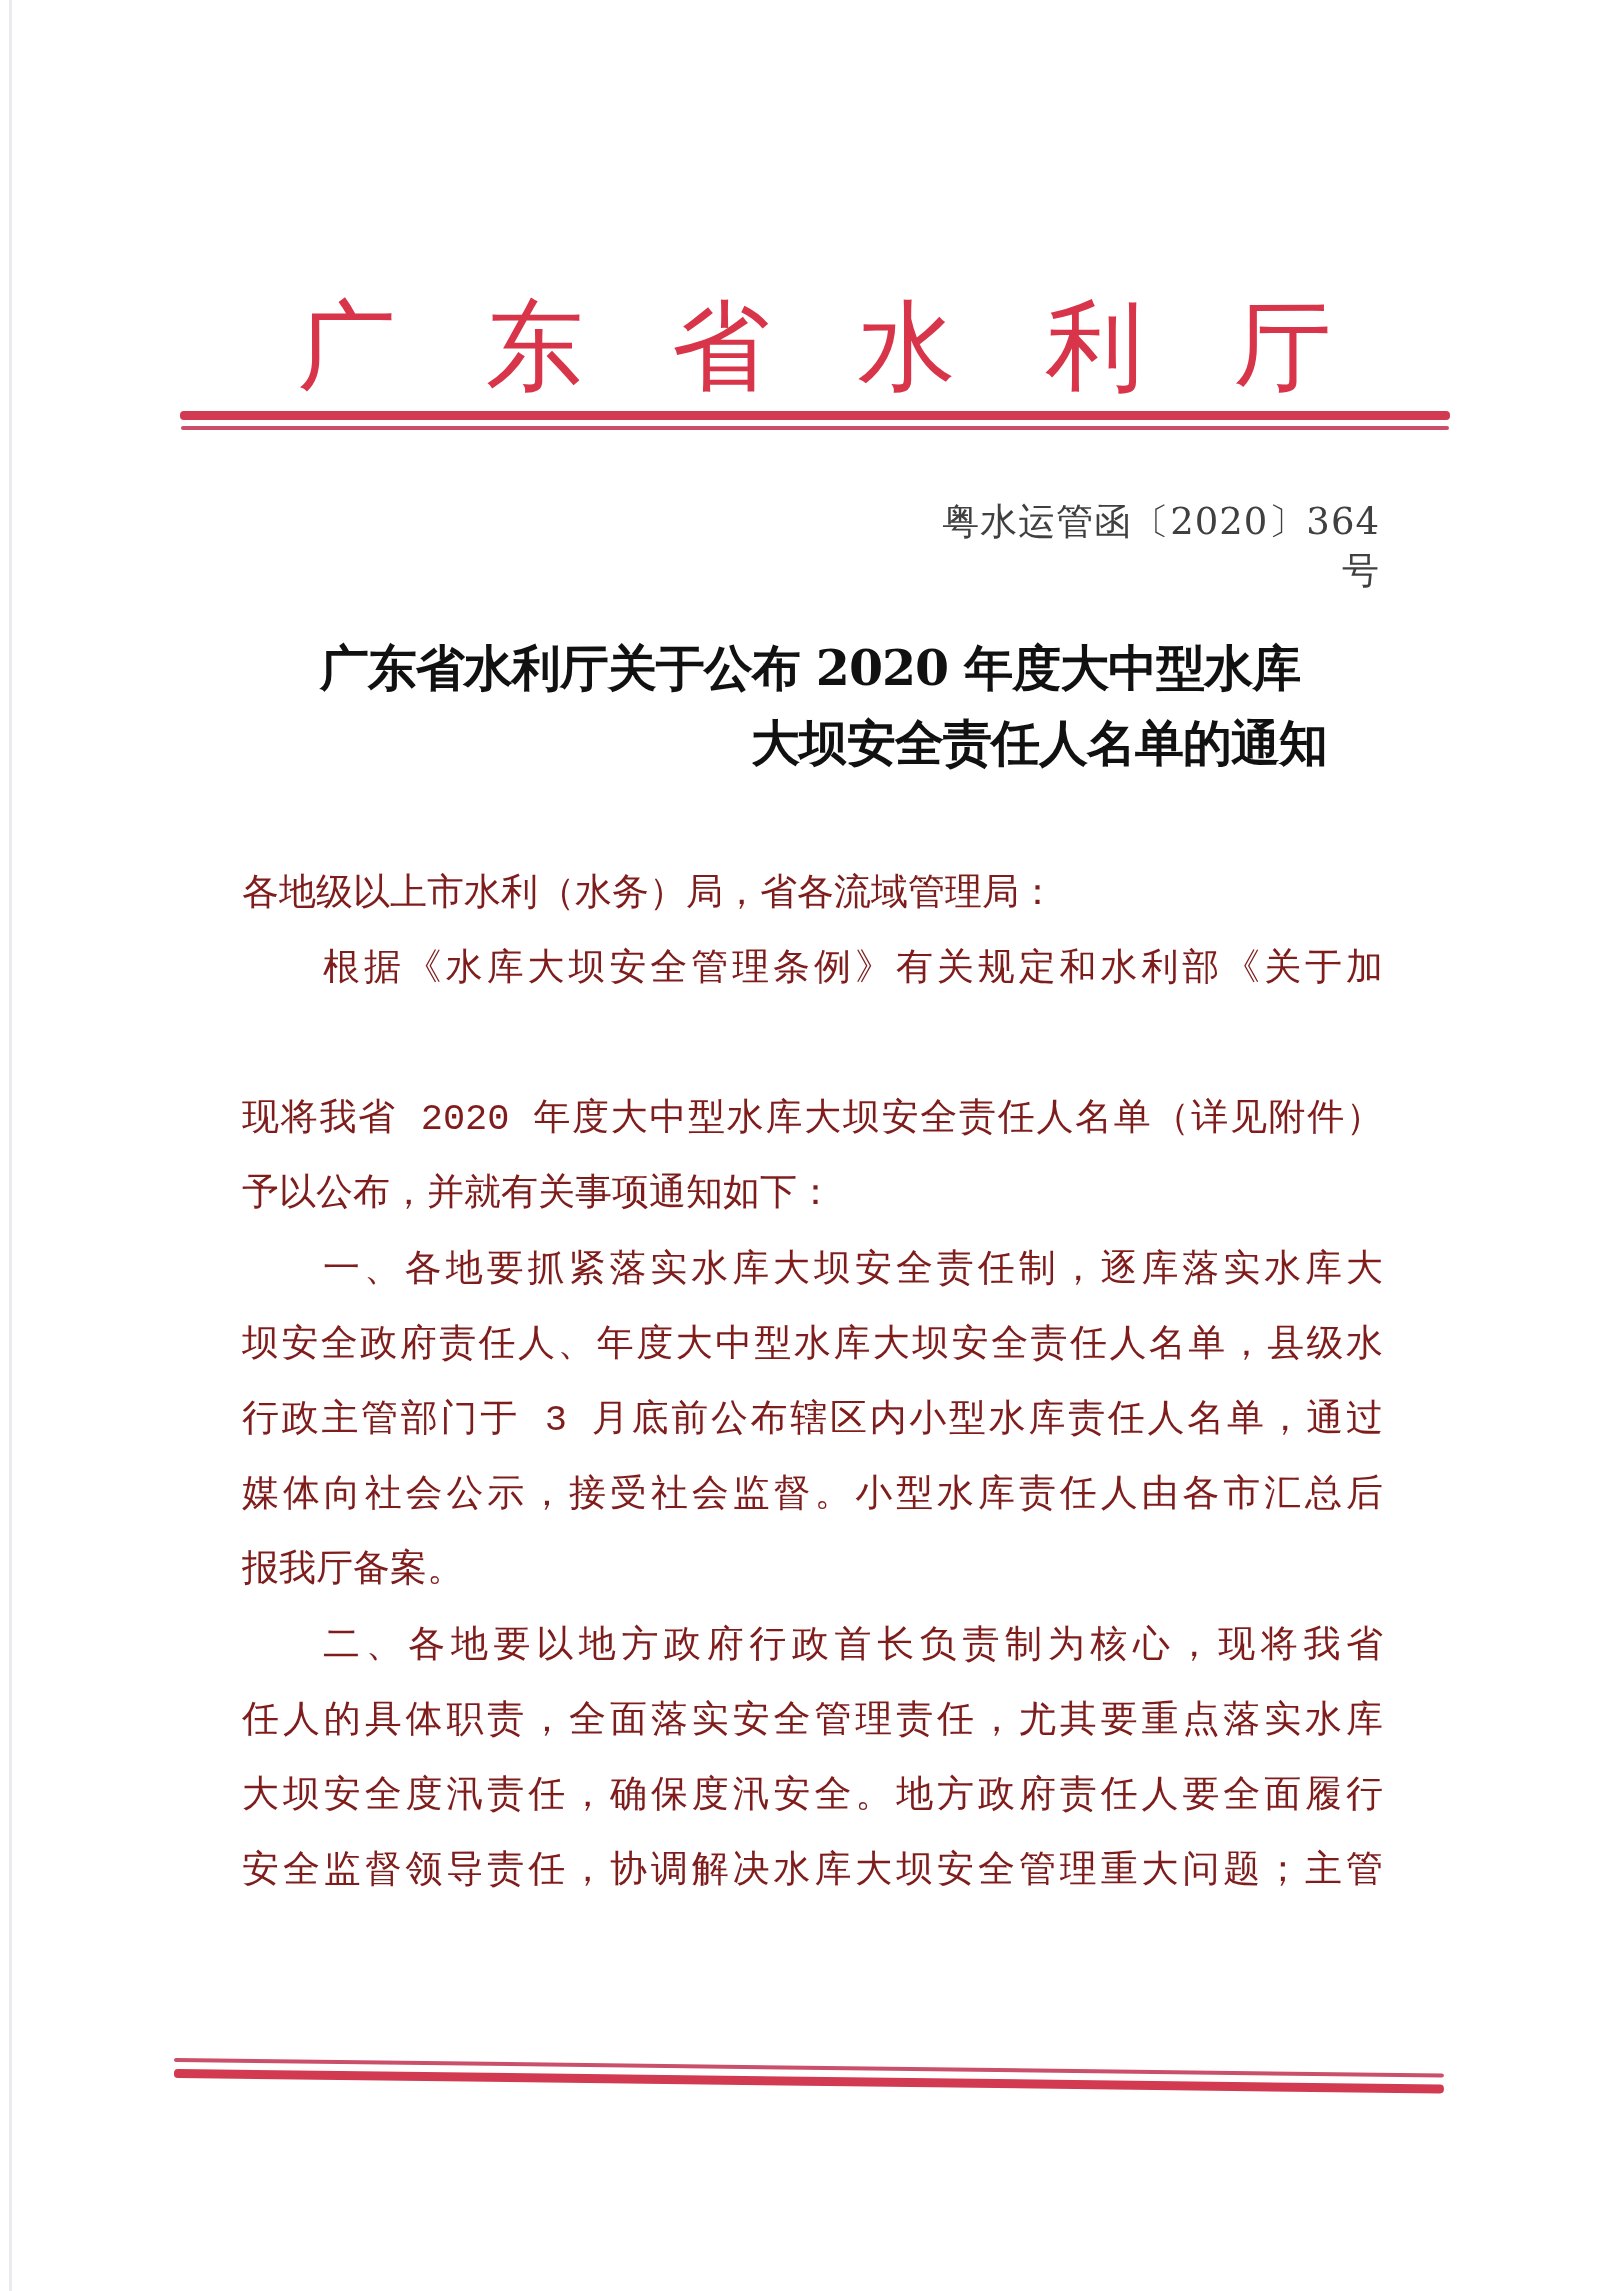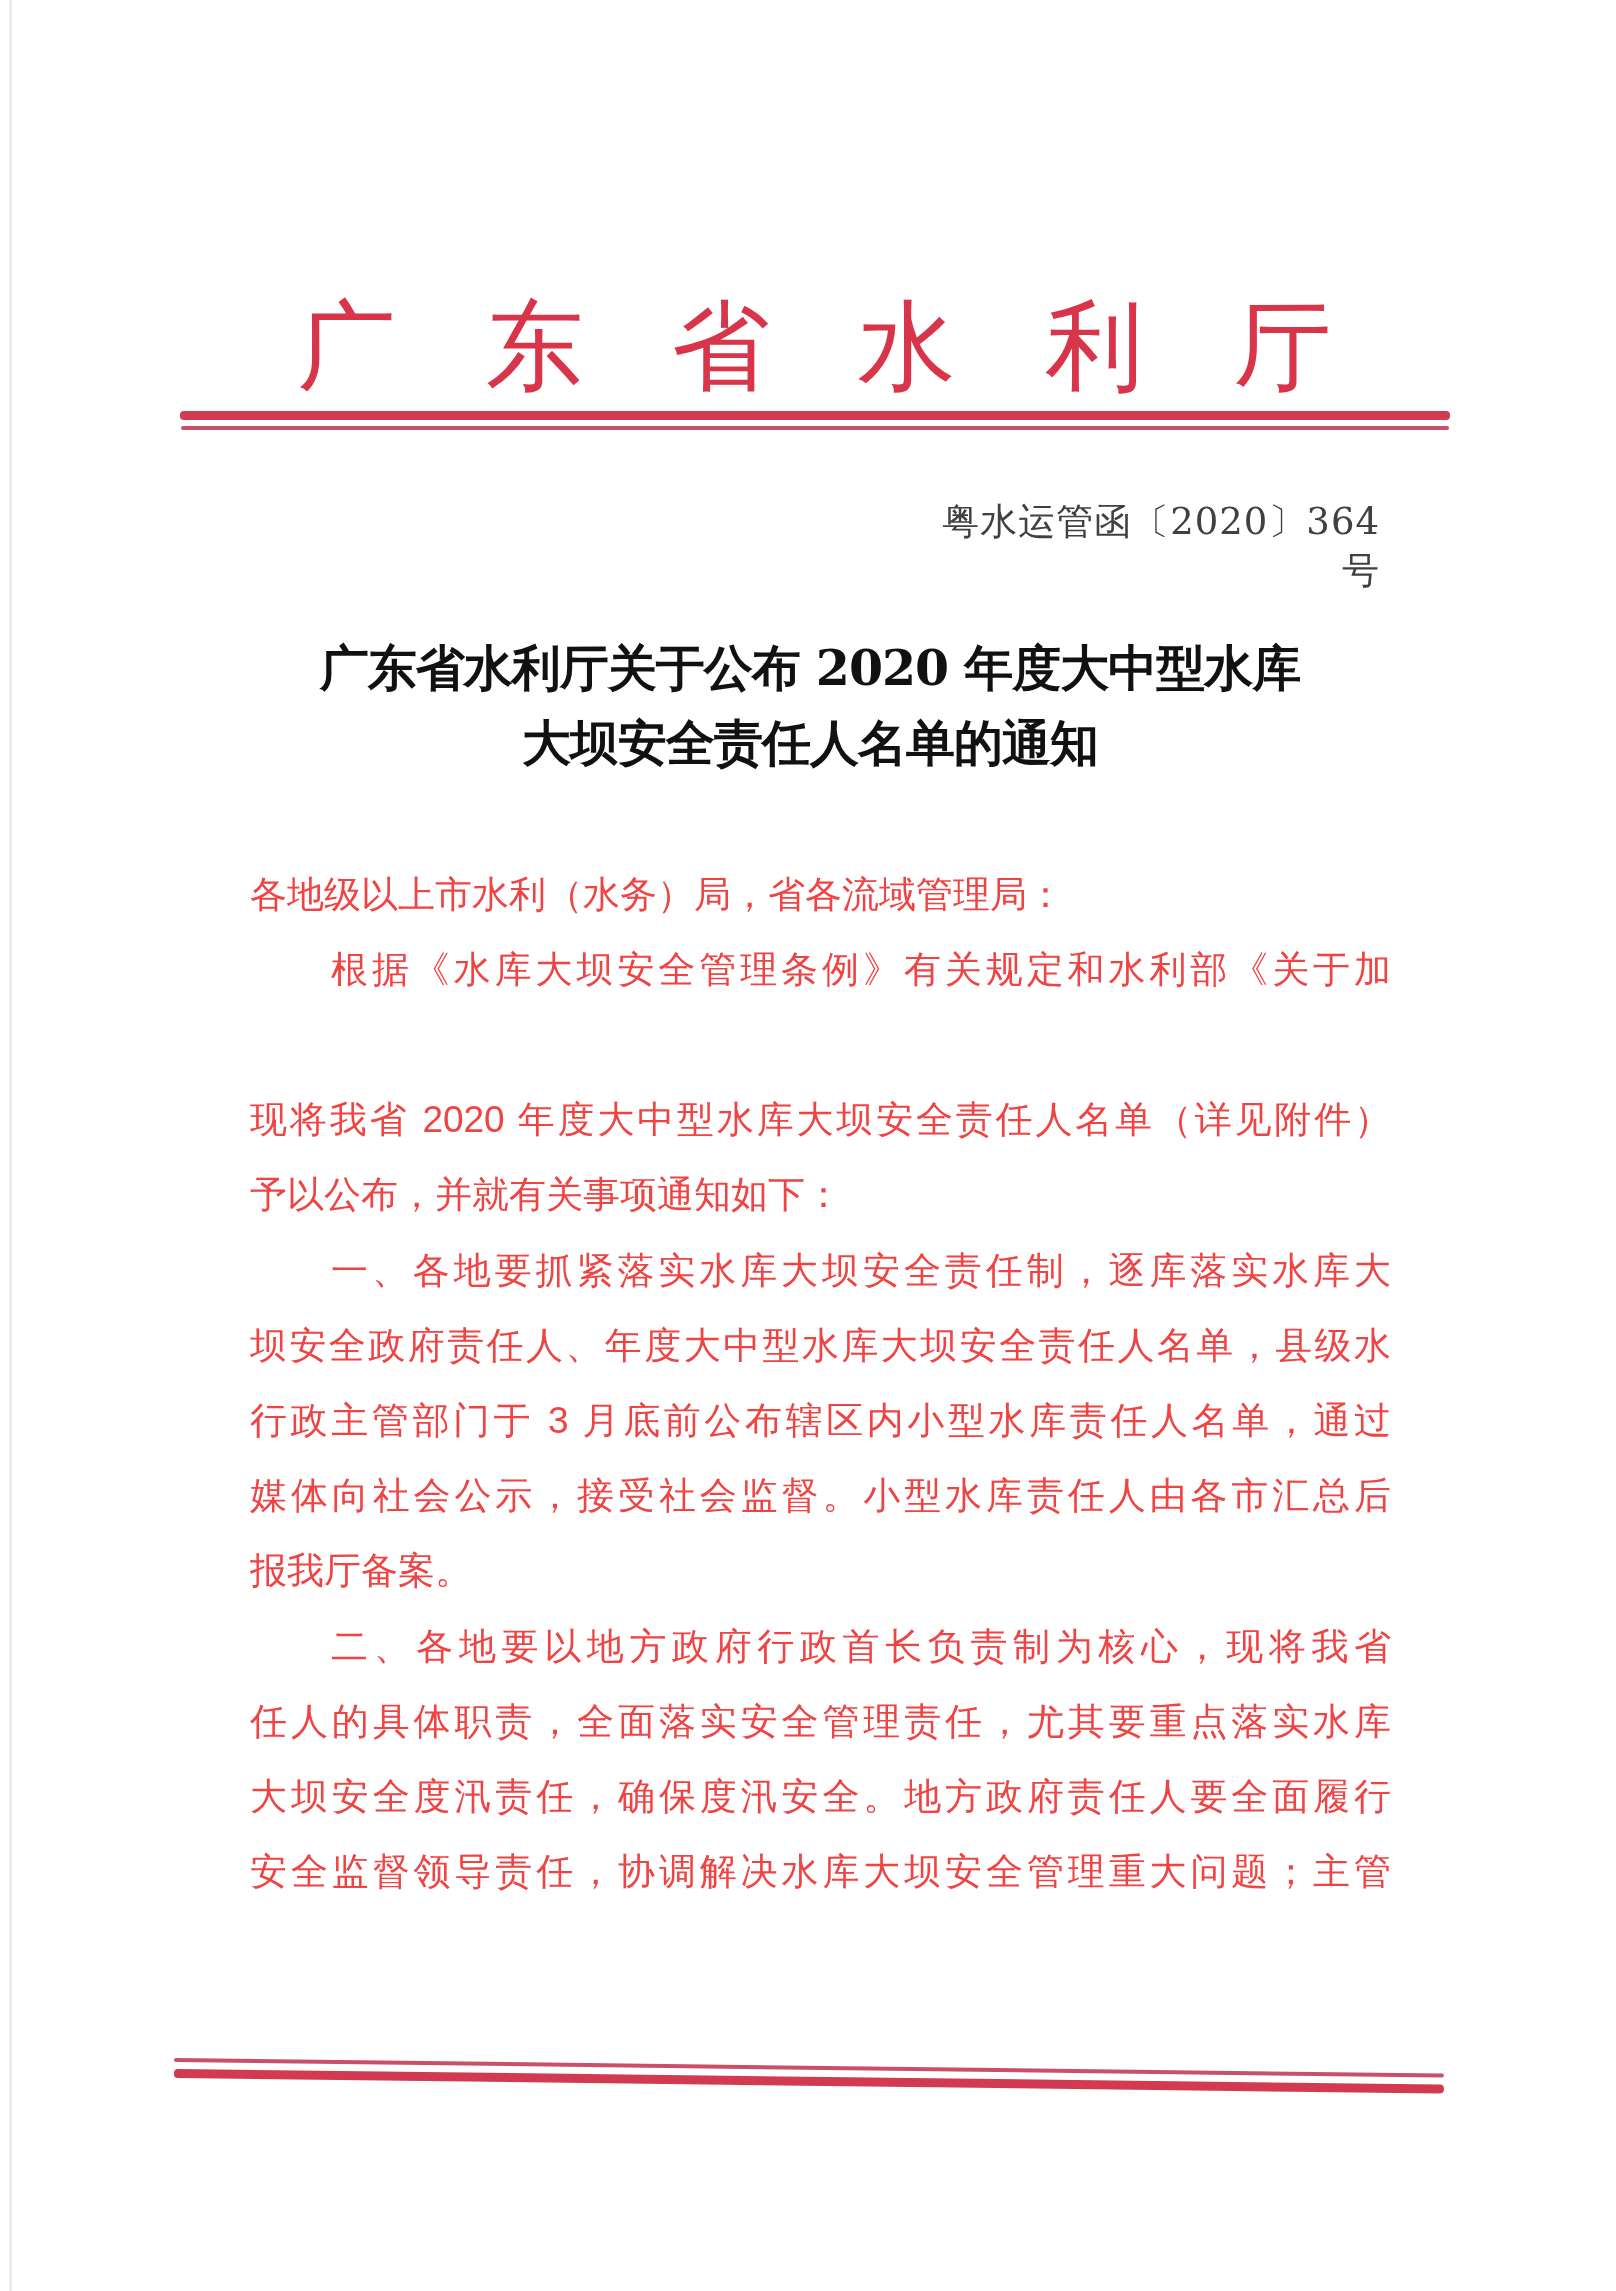--- a/index.html
+++ b/index.html
@@ -26,27 +26,27 @@
     letter-spacing: 1px;
   }
 
   .title {
     position: absolute; left: 293px; width: 1034px; text-align: center;
     font-family: "DejaVu Serif", "Liberation Serif", serif;
     font-size: 49px; line-height: 60px; font-weight: bold; color: #111111;
     letter-spacing: -1px;
   }
   .title.l1 { top: 638px; }
-  .title.l2 { top: 713px; }
+  .title.l2 { top: 713px; text-align: right; }
 
   .body-line {
     position: absolute; left: 242px; width: 1141px; height: 59px;
-    font-family: Liberation Sans, sans-serif;
-    font-size: 37px; line-height: 59px; color: #ef4444;
-    white-space: nowrap; text-align: justify; text-align-last: justify; margin-left: 8px;
+    font-family: Liberation Mono, monospace;
+    font-size: 37px; line-height: 59px; color: #7f1d1d;
+    white-space: nowrap; text-align: justify; text-align-last: justify;
   }
   .body-line.indent { left: 323px; width: 1060px; }
   .body-line.short { text-align-last: left; }
 </style>
 </head>
 <body>
 
 <div class="page">
   <div class="scan-edge"></div>
 

